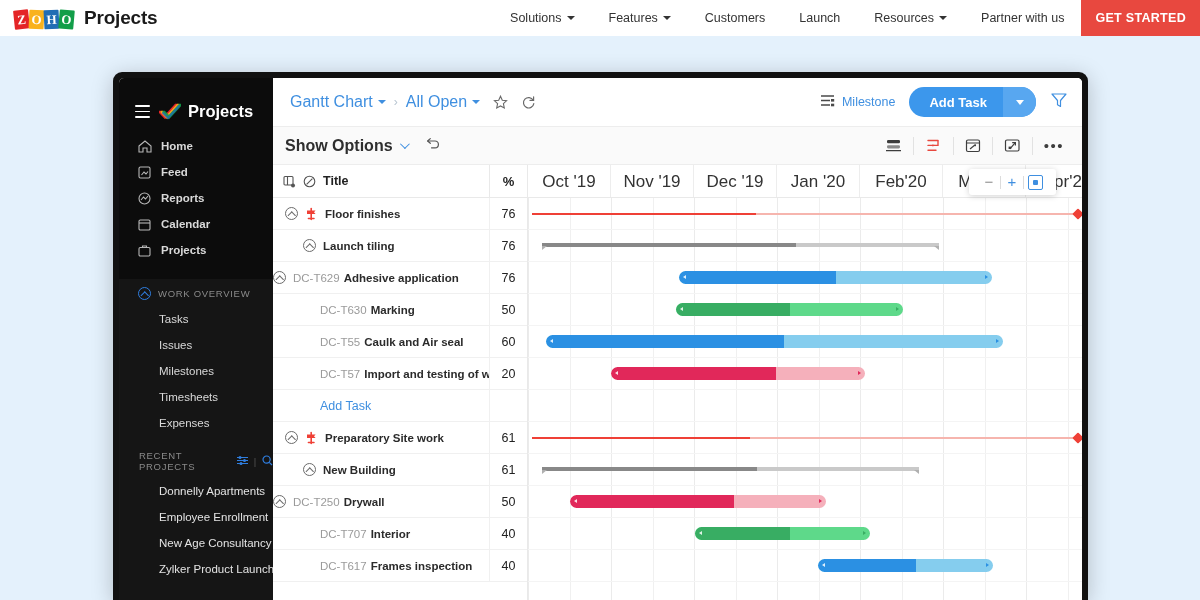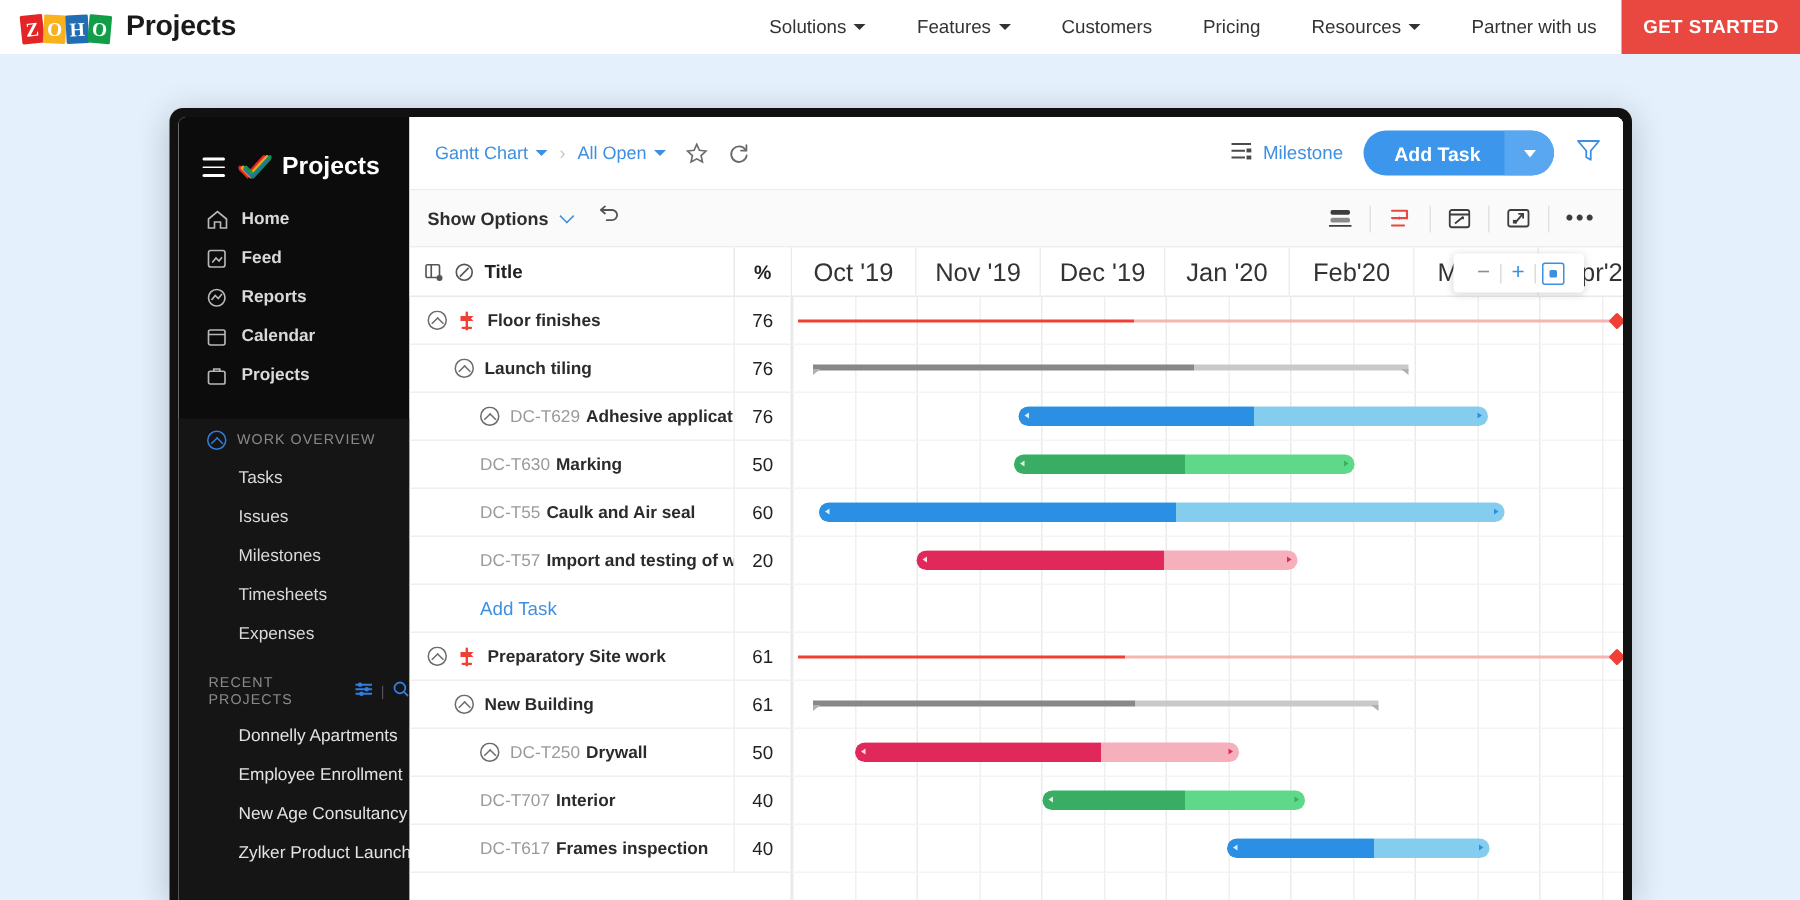--- a/index.html
+++ b/index.html
@@ -139,21 +139,21 @@
 
   
   .main { flex: 1; position: relative; background: #fff; overflow: hidden; }
 
   .toolbar1 {
     height: 49px; display: flex; align-items: center;
     padding: 0 14px 0 17px; border-bottom: 1px solid #ededed;
     background: #fff;
   }
   .crumb {
-    font-size: 12px; color: #3f8fe0; display: flex; align-items: center;
+    font-size: 16px; color: #3f8fe0; display: flex; align-items: center;
     cursor: pointer;
   }
   .crumb .cdn {
     margin-left: 5px; border-left: 4px solid transparent;
     border-right: 4px solid transparent; border-top: 4px solid #3f8fe0;
   }
   .crumb-sep { color: #b9c6d2; margin: 0 8px; font-size: 12px; }
   .tb-ic { margin-left: 13px; color: #616161; display: flex; align-items: center; }
   .tb-right { margin-left: auto; display: flex; align-items: center; }
   .milestone-sel {
@@ -176,21 +176,21 @@
     border-top: 5px solid #fff;
   }
   .filter-ic { margin-left: 14px; color: #3f8fe0; }
 
   .toolbar2 {
     height: 38px; display: flex; align-items: center;
     padding: 0 14px 0 12px; border-bottom: 1px solid #ededed;
     background: #fafafa;
   }
   .show-opts {
-    font-size: 12px; color: #2e2e2e; font-weight: bold;
+    font-size: 16px; color: #2e2e2e; font-weight: bold;
     display: flex; align-items: center;
   }
   .show-opts .chv {
     margin-left: 7px; width: 7px; height: 7px;
     border-right: 1.6px solid #3f8fe0; border-bottom: 1.6px solid #3f8fe0;
     transform: rotate(45deg) translateY(-2px);
   }
   .undo-ic { margin-left: 18px; color: #555; }
   .t2-right { margin-left: auto; display: flex; align-items: center; }
   .t2-ic {
@@ -221,21 +221,21 @@
     border-bottom: 1px solid #f0f0f0; font-size: 11.5px; color: #2b2b2b;
   }
   .row .name { flex: 1; display: flex; align-items: center; overflow: hidden; white-space: nowrap; }
   .row .pct {
     width: 38px; flex: 0 0 38px; text-align: center;
     border-left: 1px solid #f0f0f0; height: 32px; line-height: 32px;
     font-size: 12.5px; color: #222;
   }
   .ind0 { padding-left: 12px; }
   .ind1 { padding-left: 30px; }
-  .ind2 { padding-left: 47px; }
+  .ind2 { }
   .ind3 { padding-left: 47px; }
   .circ {
     width: 13px; height: 13px; border-radius: 50%;
     border: 1.1px solid #6b6b6b; flex: 0 0 13px;
     display: flex; align-items: center; justify-content: center;
     margin-right: 7px;
   }
   .circ::before {
     content: ""; width: 4.5px; height: 4.5px;
     border-left: 1.1px solid #6b6b6b; border-top: 1.1px solid #6b6b6b;
@@ -342,21 +342,21 @@
         <i class="caret-dn"></i>
       </a>
     <a>
         <span>Features</span>
         <i class="caret-dn"></i>
       </a>
     <a>
         <span>Customers</span>
       </a>
     <a>
-        <span>Pricing</span>
+        <span>Launch</span>
       </a>
     <a>
         <span>Resources</span>
         <i class="caret-dn"></i>
       </a>
     <a>
         <span>Partner with us</span>
       </a>
     <a class="cta-btn">GET STARTED</a>
   </nav>

